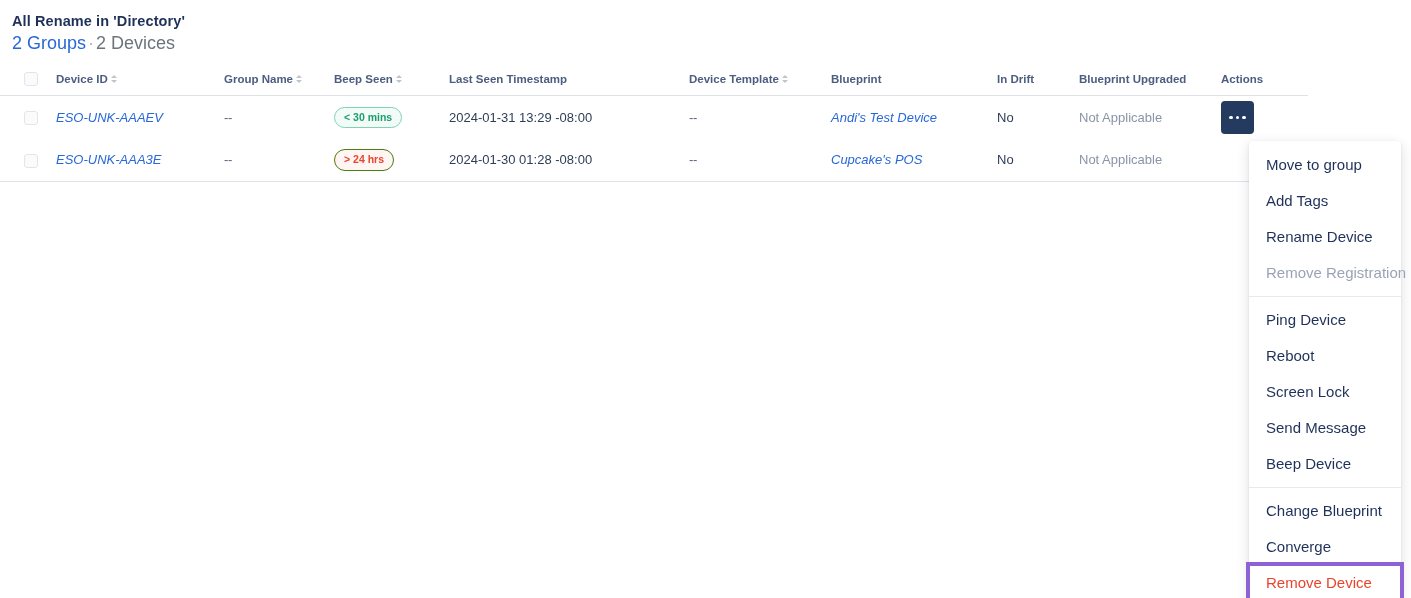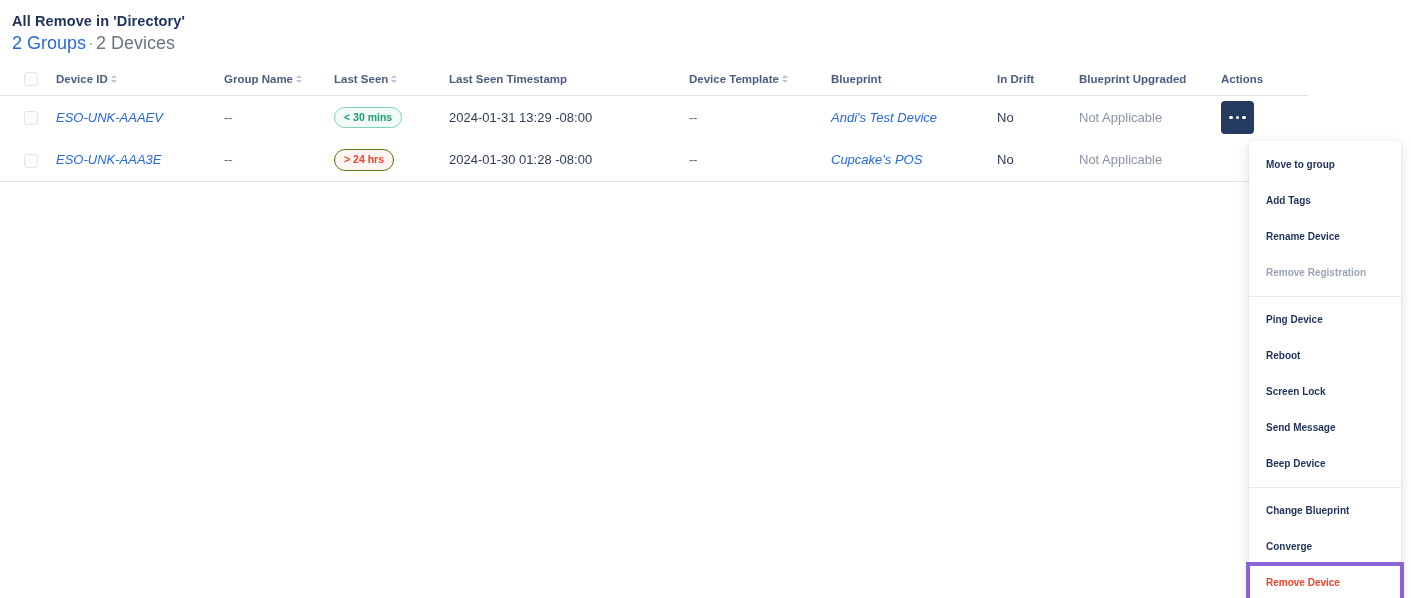--- a/index.html
+++ b/index.html
@@ -193,22 +193,22 @@
     top: 141px;
     width: 152px;
     background: #ffffff;
     border-radius: 4px;
     box-shadow: 0 1px 3px rgba(15,25,45,0.10), 0 4px 14px rgba(15,25,45,0.13);
     padding: 6px 0 6px 0;
     z-index: 20;
   }
   .menu-item {
     display: block;
-    font-size: 10px;
-    font-weight: bold;
+    font-size: 15px;
+    font-weight: normal;
     color: #1f3159;
     padding: 9px 0 9px 17px;
     line-height: 18px;
     cursor: pointer;
     white-space: nowrap;
     background: transparent;
   }
   .menu-item.disabled {
     color: #9aa4b5;
     cursor: default;
@@ -227,21 +227,21 @@
     position: relative;
     z-index: 3;
   }
 </style>
 </head>
 <body>
 
 <div class="page">
 
   <div class="page-header">
-    <div class="page-title">All Remove in 'Directory'</div>
+    <div class="page-title">All Rename in 'Directory'</div>
     <div class="page-subtitle">
       <a class="subtitle-link">2 Groups</a><span class="subtitle-sep">·</span><span class="subtitle-count">2 Devices</span>
     </div>
   </div>
 
   <div class="table-wrap">
     <table class="devices">
       <colgroup>
         <col class="col-check">
           <col class="col-deviceid">
@@ -272,21 +272,21 @@
             <span class="th-inner">
               <span>Group Name</span>
               <span class="sort-icon">
                   <i class="up"></i>
                   <i class="down"></i>
                 </span>
             </span>
           </th>
           <th>
             <span class="th-inner">
-              <span>Last Seen</span>
+              <span>Beep Seen</span>
               <span class="sort-icon">
                   <i class="up"></i>
                   <i class="down"></i>
                 </span>
             </span>
           </th>
           <th>
             <span class="th-inner">
               <span>Last Seen Timestamp</span>
             </span>

